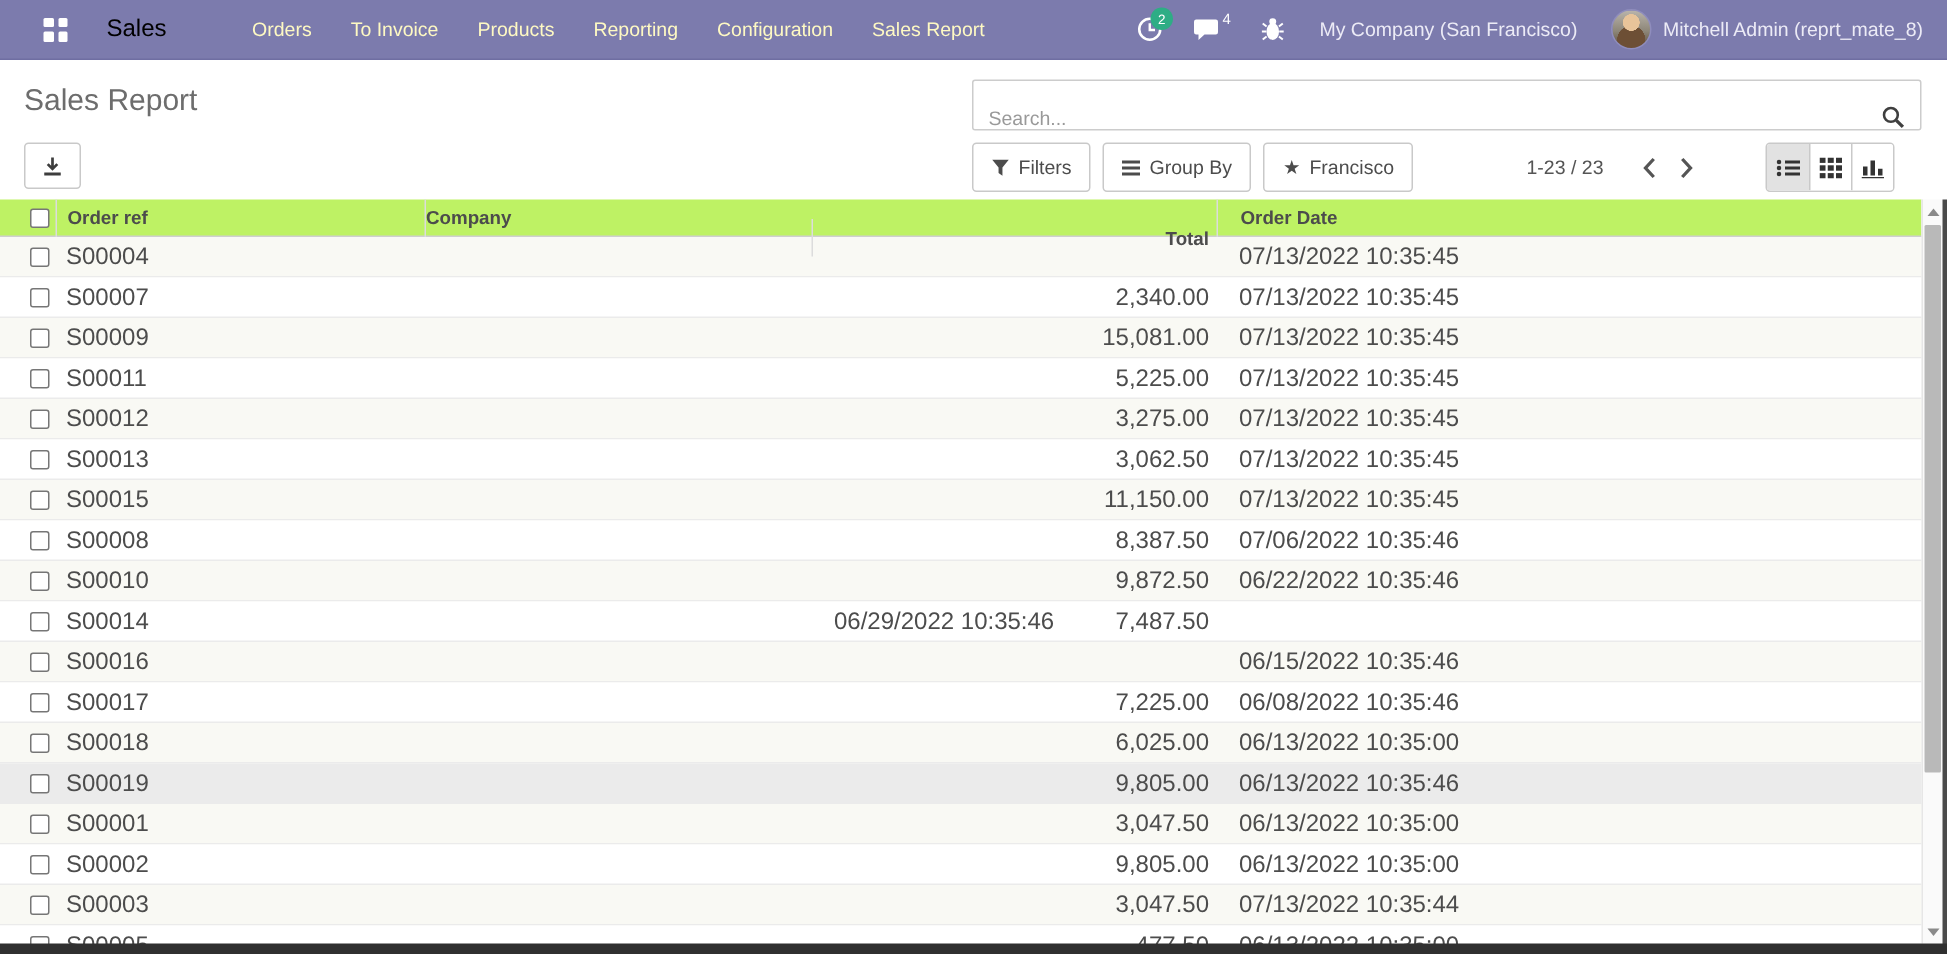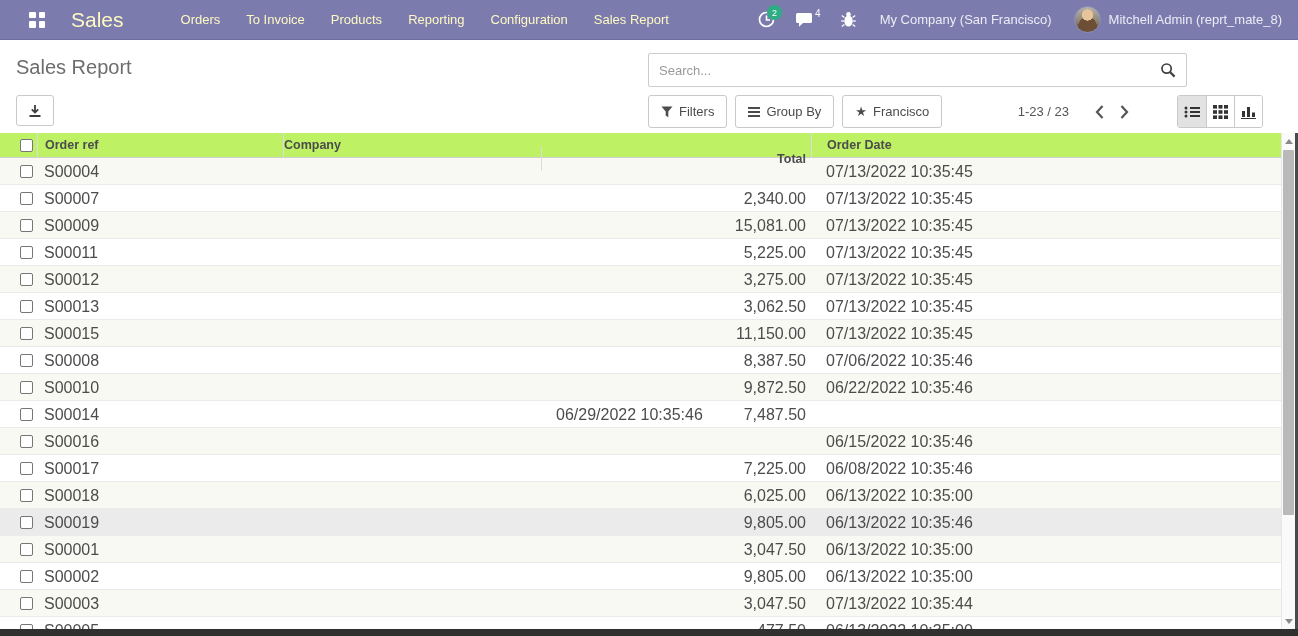--- a/index.html
+++ b/index.html
@@ -8,21 +8,21 @@
   #app { position:relative; width:1298px; height:636px; background:#fff; overflow:hidden; }
 
   
   .navbar { position:absolute; top:0; left:0; width:1298px; height:40px;
             background:#7c7bad; display:flex; align-items:center; padding:0 16px;
             border-bottom:1px solid #6f6ea2; }
   .apps-icon { width:16px; height:16px; display:grid;
                grid-template-columns:1fr 1fr; grid-template-rows:1fr 1fr; gap:3px;
                margin:0 0 0 13px; cursor:pointer; flex:none; }
   .apps-icon span { background:#fff; border-radius:1px; }
-  .brand { color:#fef9c3; font-size:21px; margin-left:26px; margin-right:44px; white-space:nowrap; }
+  .brand { color:#000000; font-size:16px; margin-left:26px; margin-right:44px; white-space:nowrap; }
   .menu { display:flex; height:40px; align-items:center; }
   .menu-item { color:#fef9c3; font-size:13px; padding:0 13px; height:40px;
                display:flex; align-items:center; cursor:pointer; white-space:nowrap; }
   .nav-spacer { flex:1; }
   .systray { display:flex; align-items:center; color:#ecebf6; font-size:13px; }
   .systray-icon { position:relative; margin-left:20px; cursor:pointer; display:flex; align-items:flex-start; }
   .badge { position:absolute; top:-6px; left:9px; min-width:15px; height:15px;
            background:#2ead85; color:#fff; border-radius:8px; font-size:9px;
            display:flex; align-items:center; justify-content:center; padding:0 3px; }
   .msg-count { font-size:10px; color:#fff; margin-left:2px; position:relative; top:-4px; }
@@ -34,23 +34,23 @@
               linear-gradient(180deg,#b9b4ab 0%, #8d8678 55%, #5a4a38 100%);
             border:1px solid #8f8dbd; }
   .user-name { margin-left:8px; cursor:pointer; white-space:nowrap; }
 
   
   .control-panel { position:absolute; top:41px; left:0; width:1281px; height:92px; background:#fff; }
   .cp-title { position:absolute; left:16px; top:15px; font-size:20px; color:#6d6d6d; }
   .export-btn { position:absolute; left:16px; top:54px; width:38px; height:31px;
                 background:#fff; border:1px solid #c9c9c9; border-radius:3px;
                 display:flex; align-items:center; justify-content:center; cursor:pointer; }
-  .search-box { position:absolute; left:648px; top:12px; width:539px; height:34px;
+  .search-box { position:absolute; left:648px; top:12px; width:633px; height:34px;
                 border:1px solid #ccc; border-radius:2px; background:#fff;
-                display:flex; align-items:center; }
+                display:flex; align-items:flex-end; }
   .search-box input { flex:1; border:none; outline:none; font-size:13px; color:#555;
                       padding:0 10px; font-family:"Liberation Sans", sans-serif; background:transparent; }
   .search-box input::placeholder { color:#999; }
   .search-glass { margin-right:10px; display:flex; cursor:pointer; }
   .cp-buttons { position:absolute; left:648px; top:54px; display:flex; gap:8px; }
   .cp-btn { height:33px; background:#fff; border:1px solid #c9c9c9; border-radius:3px;
             font-size:13px; color:#4c4c4c; display:flex; align-items:center; gap:6px;
             padding:12px 12px; cursor:pointer; font-family:"Liberation Sans", sans-serif; }
   .star-glyph { font-size:13px; color:#4c4c4c; }
   .right-controls { position:absolute; right:18px; top:54px; display:flex; align-items:center; }

